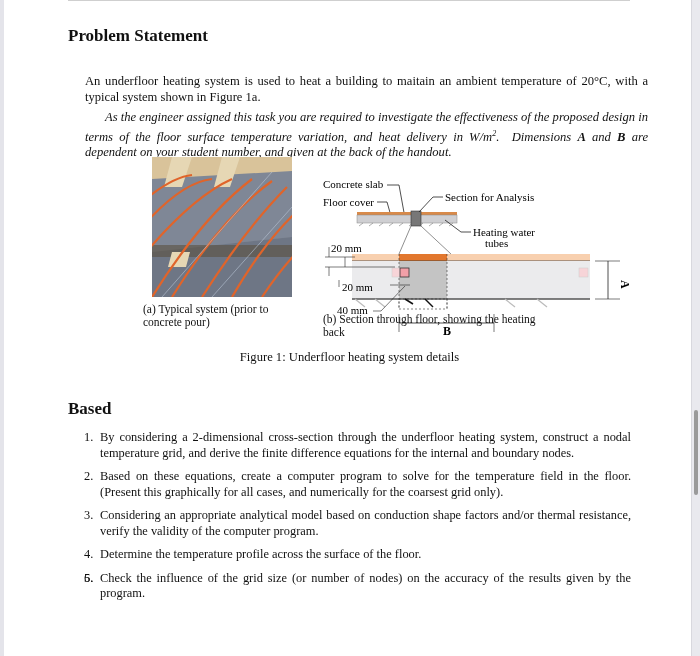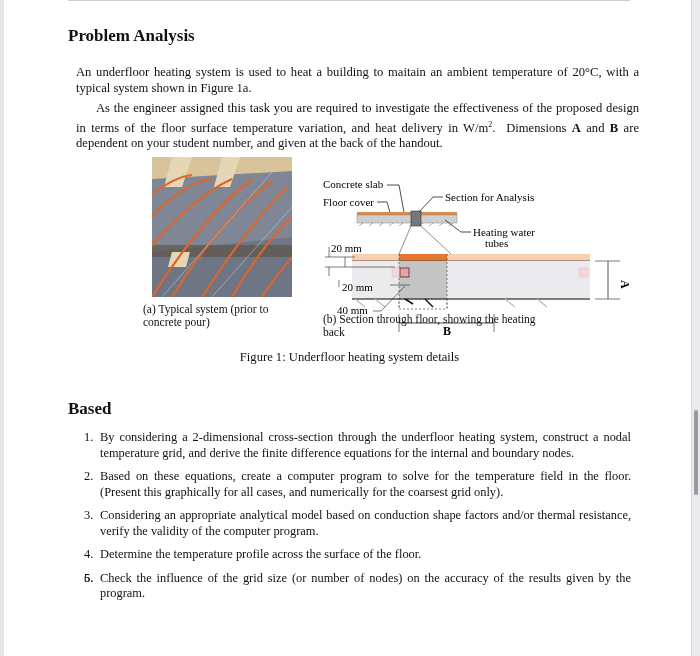--- a/index.html
+++ b/index.html
@@ -11,23 +11,23 @@
     position: relative;
   }
   .left-edge { position: absolute; left: 0; top: 0; width: 4px; height: 656px; background: #e4e4ea; }
   .right-edge { position: absolute; right: 0; top: 0; width: 8px; height: 656px; background: #e9e9ee; border-left: 1px solid #d8d8de; }
   .scroll-thumb { position: absolute; right: 2px; top: 410px; width: 4px; height: 85px; background: #9a9a9a; border-radius: 2px; }
   .top-rule { position: absolute; left: 68px; top: 0; width: 562px; height: 1px; background: #cfcfcf; }
   .page { position: absolute; left: 68px; top: 0; width: 563px; }
   h2 { font-weight: bold; font-size: 17px; margin: 0; position: absolute; left: 0; }
   .h-problem { top: 26px; }
   .h-tasks { top: 399px; }
-  p { margin: 8px; font-size: 12.6px; line-height: 15.5px; text-align: justify; position: absolute; left: 0; width: 563px; }
+  p { margin: 17px; font-size: 12.6px; line-height: 15.5px; text-align: justify; position: absolute; left: 0; width: 563px; }
   .p1 { top: 57px; }
-  .p2 { top: 93px; text-indent: 20px; }
+  .p2 { top: 93px; text-indent: 20px; font-style: italic; }
   b { font-weight: bold; }
   .fig { position: absolute; left: 0; top: 145px; width: 563px; height: 225px; }
   .photo { position: absolute; left: 84px; top: 12px; width: 140px; height: 140px; overflow: hidden; }
   .cap { position: absolute; font-size: 11.5px; line-height: 13px; text-align: left; }
   .cap-a { left: 75px; top: 158px; width: 160px; }
   .cap-b { left: 255px; top: 168px; width: 230px; }
   .diagram { position: absolute; left: 247px; top: 0; width: 316px; height: 165px; margin-top: 29px; }
   .fig-title { position: absolute; left: 0; width: 563px; top: 350px; text-align: center; font-size: 12.6px; }
   ol { list-style: none; margin: 0; padding: 0; position: absolute; left: 16px; top: 430px; width: 547px; }
   li { position: relative; padding-left: 16px; font-size: 12.4px; line-height: 15.5px; text-align: justify; margin-bottom: 8px; }
@@ -36,21 +36,21 @@
 </head>
 <body>
 
 <div class="left-edge"></div>
 <div class="top-rule"></div>
 <div class="right-edge">
   <div class="scroll-thumb"></div>
 </div>
 
 <div class="page">
-  <h2 class="h-problem">Problem Analysis</h2>
+  <h2 class="h-problem">Problem Statement</h2>
 
   <p class="p1">An underfloor heating system is used to heat a building to maitain an ambient temperature of 20°C, with a typical system shown in Figure 1a.</p>
   <p class="p2"><span>As the engineer assigned this task you are required to investigate the effectiveness of the proposed design in terms of the floor surface temperature variation, and heat delivery in W/m</span><sup style="font-size:8px">2</sup><span style="white-space:pre">.  Dimensions </span><b>A</b><span style="white-space:pre"> and </span><b>B</b><span> are dependent on your student number, and given at the back of the handout.</span></p>
 
   <div class="fig">
     <div class="photo">
       <svg width="140" height="140" viewBox="0 0 140 140">
         <rect x="0" y="0" width="140" height="140" fill="#8a8f98"></rect>
         <rect x="0" y="0" width="140" height="22" fill="#d9c39a"></rect>
         <polygon points="0,22 140,14 140,80 0,95" fill="#7f8796"></polygon>

